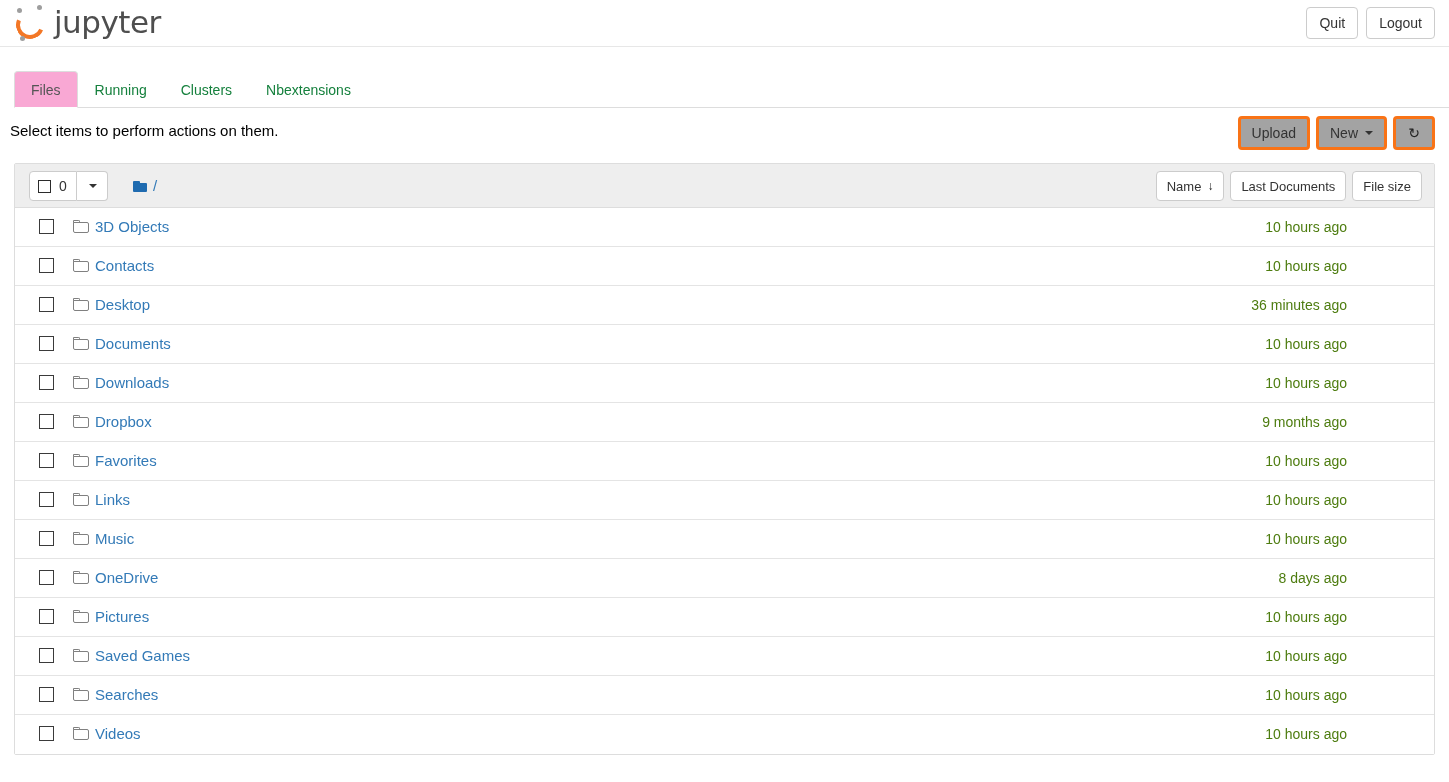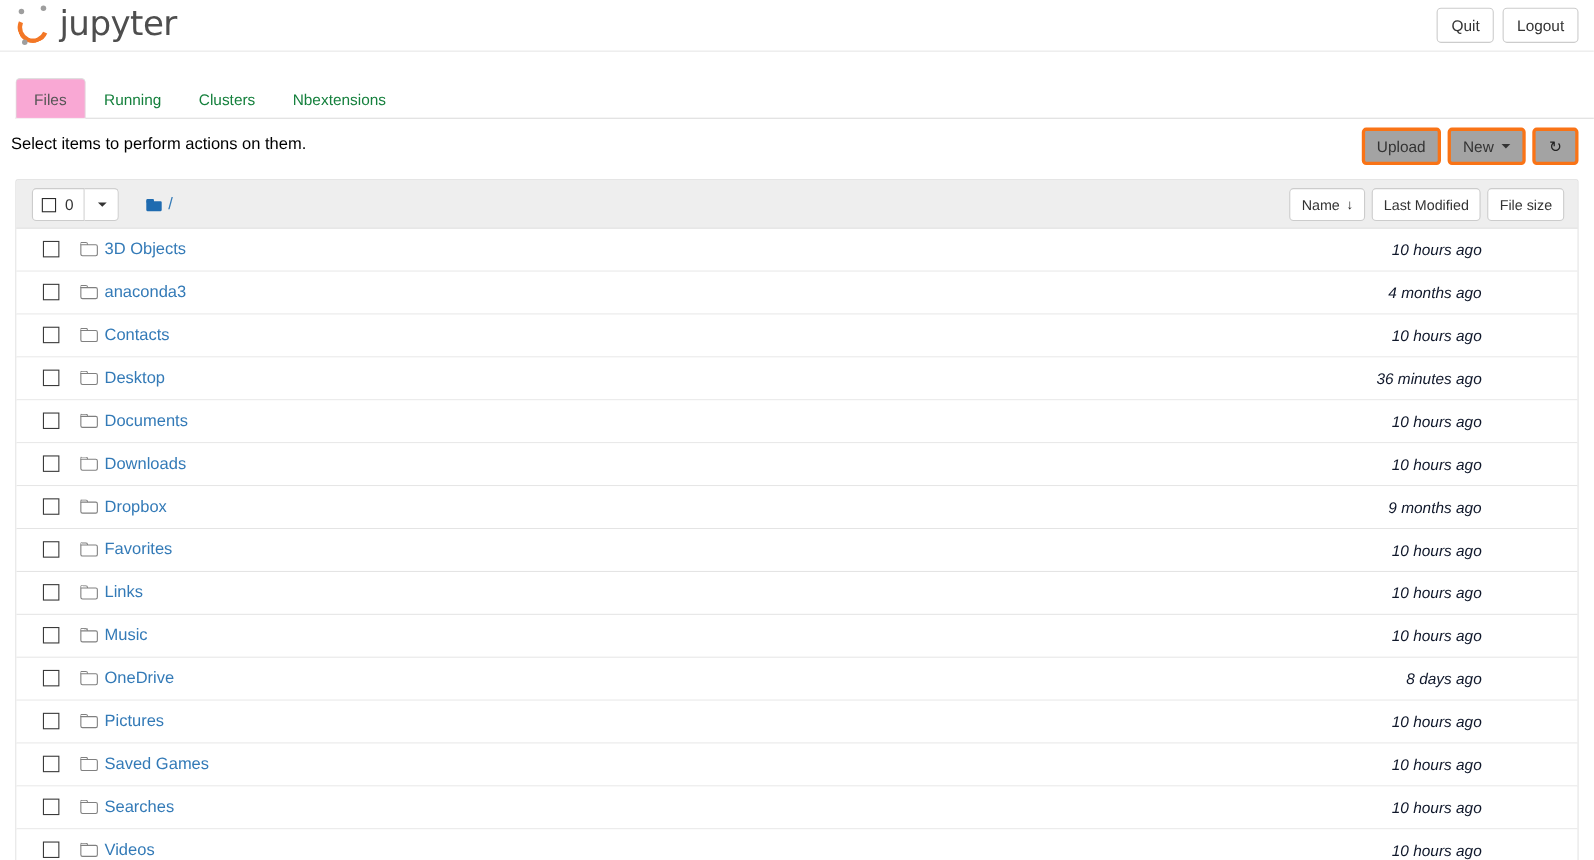--- a/index.html
+++ b/index.html
@@ -359,23 +359,22 @@
     color: #337ab7;
     text-decoration: none;
     cursor: pointer;
   }
   .row-modified {
     position: absolute;
     right: 87px;
     top: 9px;
     font-size: 14px;
     line-height: 20px;
-    color: #0f172a;
+    color: #4d7c0f;
     text-align: center;
-    font-style: italic;
   }
   .row-size {
     position: absolute;
     right: 14px;
     top: 9px;
     font-size: 14px;
     line-height: 20px;
     color: #000000;
     text-align: right;
   }
@@ -449,46 +448,39 @@
       <span class="folder-solid"></span>
       <span class="slash">/</span>
     </div>
 
     <div id="sort-buttons">
       <button class="sort-btn">
         <span>Name</span>
         <span class="sort-arrow">↓</span>
       </button>
       <button class="sort-btn">
-        <span>Last Modified</span>
+        <span>Last Documents</span>
       </button>
       <button class="sort-btn">
         <span>File size</span>
       </button>
     </div>
   </div>
 
   <div id="file-rows">
       <div class="file-row">
         <span class="row-cbx"></span>
         <span class="row-icon"><span class="folder-outline"></span></span>
         <a class="row-name">3D Objects</a>
         <span class="row-modified">10 hours ago</span>
         <span class="row-size"></span>
       </div>
       <div class="file-row">
         <span class="row-cbx"></span>
         <span class="row-icon"><span class="folder-outline"></span></span>
-        <a class="row-name">anaconda3</a>
-        <span class="row-modified">4 months ago</span>
-        <span class="row-size"></span>
-      </div>
-      <div class="file-row">
-        <span class="row-cbx"></span>
-        <span class="row-icon"><span class="folder-outline"></span></span>
         <a class="row-name">Contacts</a>
         <span class="row-modified">10 hours ago</span>
         <span class="row-size"></span>
       </div>
       <div class="file-row">
         <span class="row-cbx"></span>
         <span class="row-icon"><span class="folder-outline"></span></span>
         <a class="row-name">Desktop</a>
         <span class="row-modified">36 minutes ago</span>
         <span class="row-size"></span>

